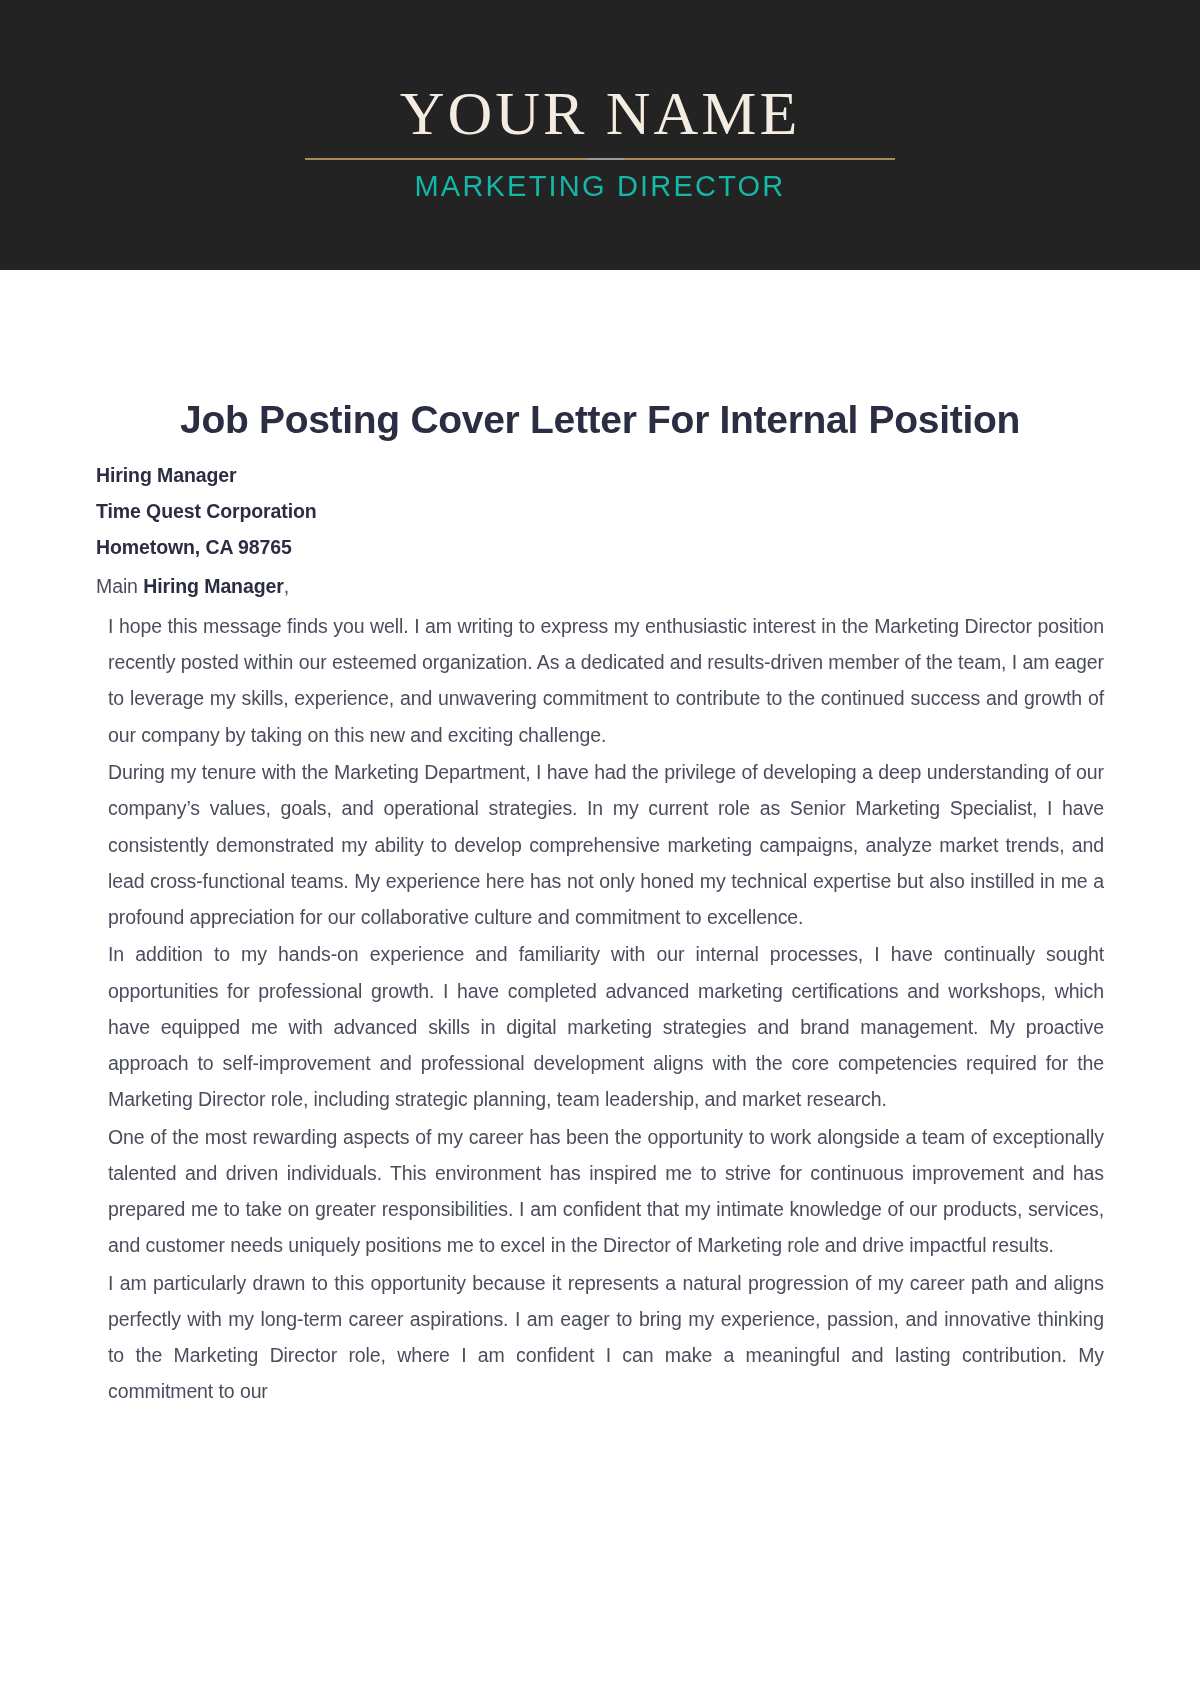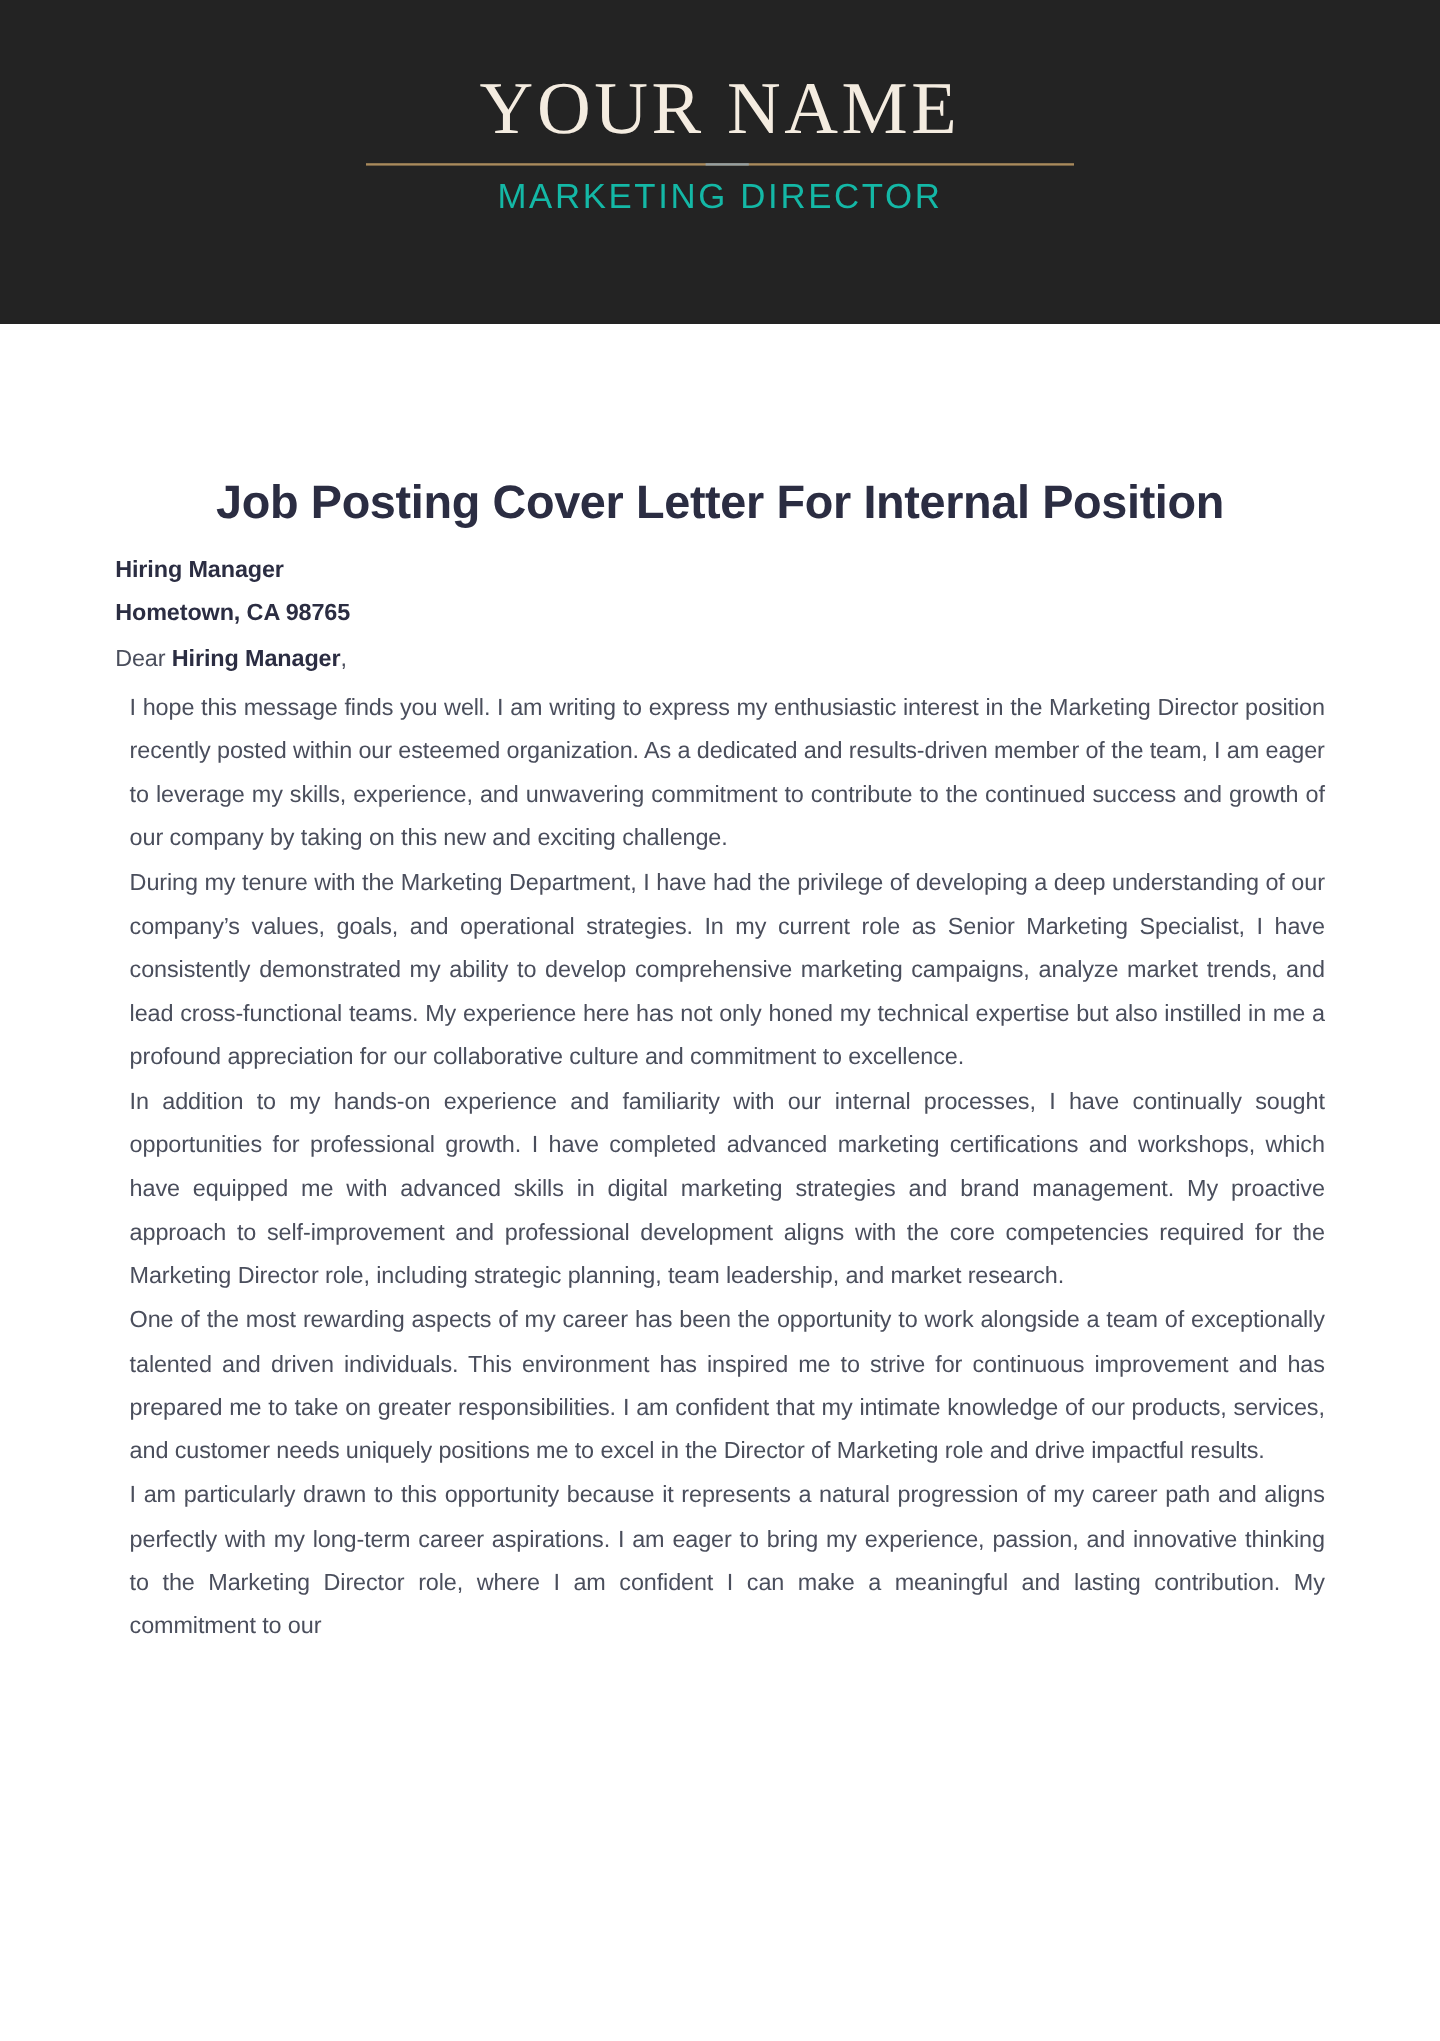--- a/index.html
+++ b/index.html
@@ -25,21 +25,21 @@
   .letterhead {
     position: relative;
     width: 1200px;
     height: 270px;
     background: #232323;
     box-sizing: border-box;
     display: flex;
     flex-direction: column;
     align-items: center;
     justify-content: flex-start;
-    padding-top: 60px;
+    padding-top: 82px;
   }
 
   .brand-name {
     font-family: "Liberation Serif", "DejaVu Serif", serif;
     font-size: 62px;
     line-height: 1.0;
     font-weight: 400;
     color: #f4ece0;
     letter-spacing: 3px;
     text-align: center;
@@ -137,24 +137,25 @@
     <div class="brand-rule"></div>
     <div class="brand-role">MARKETING DIRECTOR</div>
   </div>
 
   <div class="letter">
 
     <div class="letter-title">Job Posting Cover Letter For Internal Position</div>
 
     <div class="recipient-block">
       <div class="recipient-line">Hiring Manager</div>
+      <div class="recipient-line">Time Quest Corporation</div>
       <div class="recipient-line">Hometown, CA 98765</div>
     </div>
 
-    <div class="salutation"><span>Dear </span><b>Hiring Manager</b><span>,</span></div>
+    <div class="salutation"><span>Main </span><b>Hiring Manager</b><span>,</span></div>
 
     <p class="body-paragraph">I hope this message finds you well. I am writing to express my enthusiastic interest in the Marketing Director position recently posted within our esteemed organization. As a dedicated and results-driven member of the team, I am eager to leverage my skills, experience, and unwavering commitment to contribute to the continued success and growth of our company by taking on this new and exciting challenge.</p>
     <p class="body-paragraph">During my tenure with the Marketing Department, I have had the privilege of developing a deep understanding of our company’s values, goals, and operational strategies. In my current role as Senior Marketing Specialist, I have consistently demonstrated my ability to develop comprehensive marketing campaigns, analyze market trends, and lead cross-functional teams. My experience here has not only honed my technical expertise but also instilled in me a profound appreciation for our collaborative culture and commitment to excellence.</p>
     <p class="body-paragraph">In addition to my hands-on experience and familiarity with our internal processes, I have continually sought opportunities for professional growth. I have completed advanced marketing certifications and workshops, which have equipped me with advanced skills in digital marketing strategies and brand management. My proactive approach to self-improvement and professional development aligns with the core competencies required for the Marketing Director role, including strategic planning, team leadership, and market research.</p>
     <p class="body-paragraph">One of the most rewarding aspects of my career has been the opportunity to work alongside a team of exceptionally talented and driven individuals. This environment has inspired me to strive for continuous improvement and has prepared me to take on greater responsibilities. I am confident that my intimate knowledge of our products, services, and customer needs uniquely positions me to excel in the Director of Marketing role and drive impactful results.</p>
     <p class="body-paragraph">I am particularly drawn to this opportunity because it represents a natural progression of my career path and aligns perfectly with my long-term career aspirations. I am eager to bring my experience, passion, and innovative thinking to the Marketing Director role, where I am confident I can make a meaningful and lasting contribution. My commitment to our</p>
 
   </div>
 </div>
 

